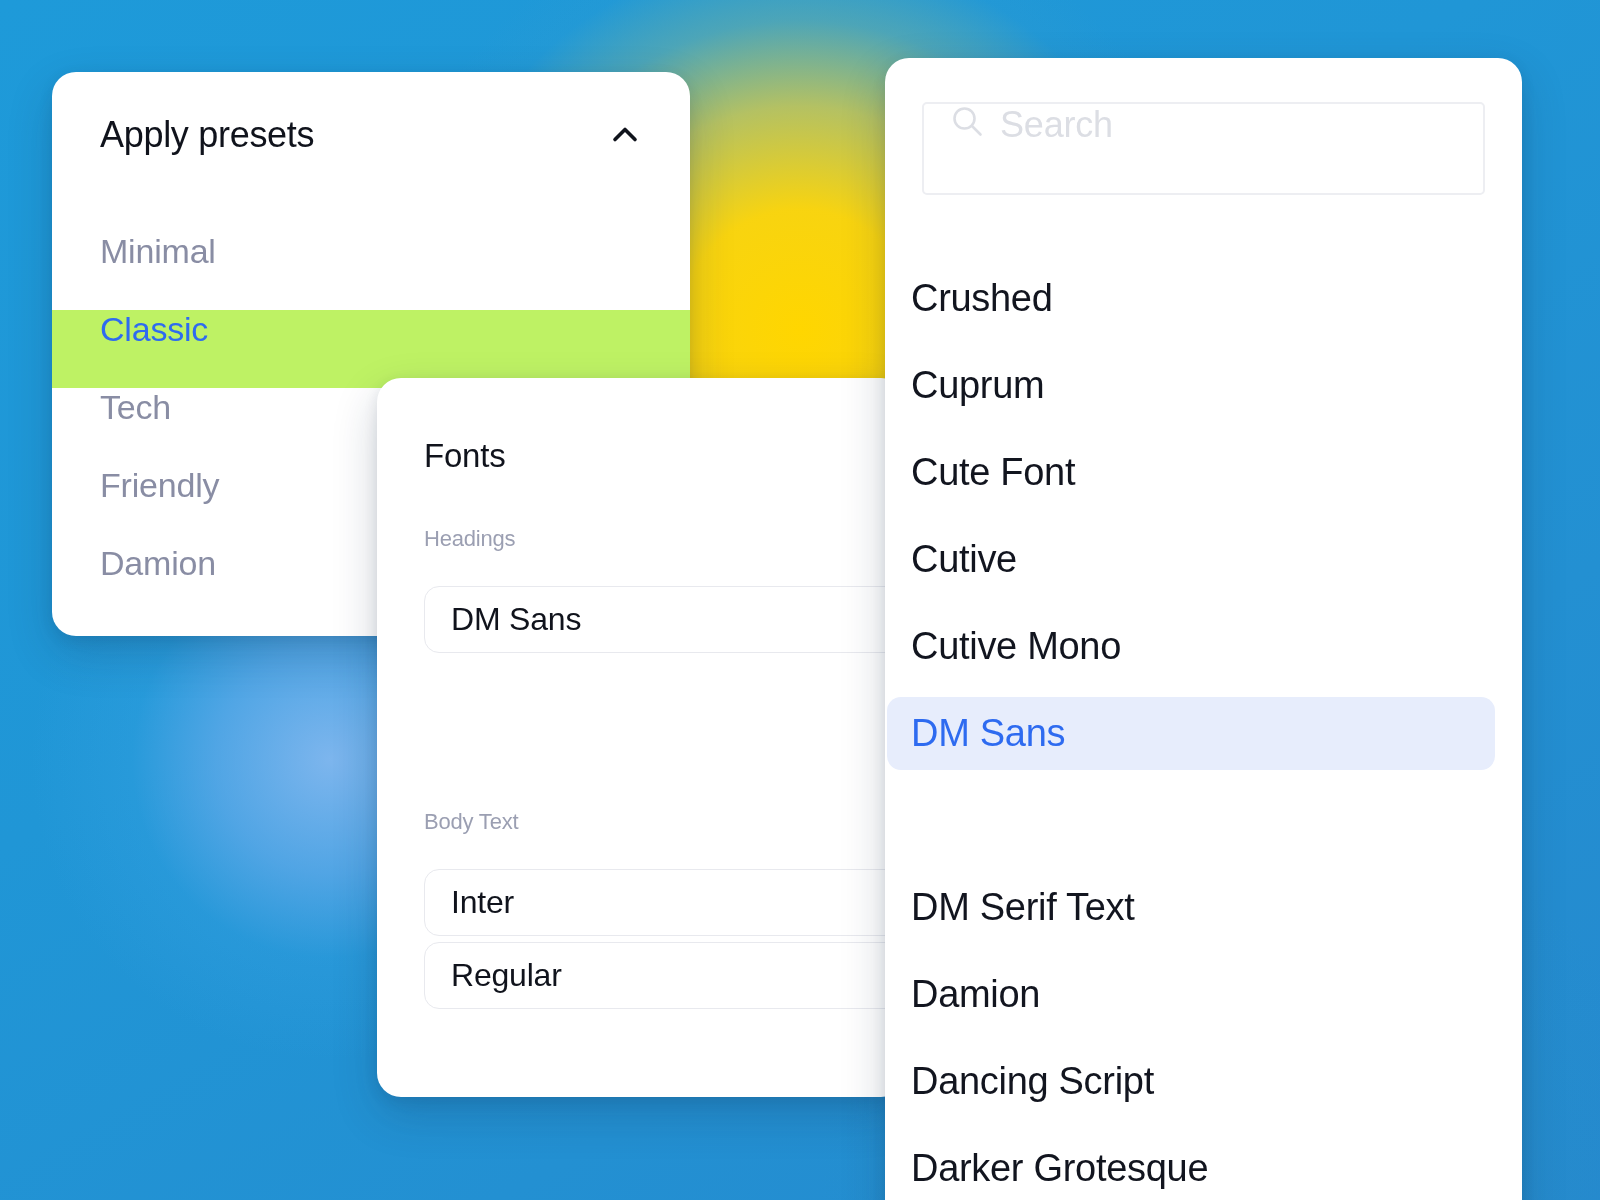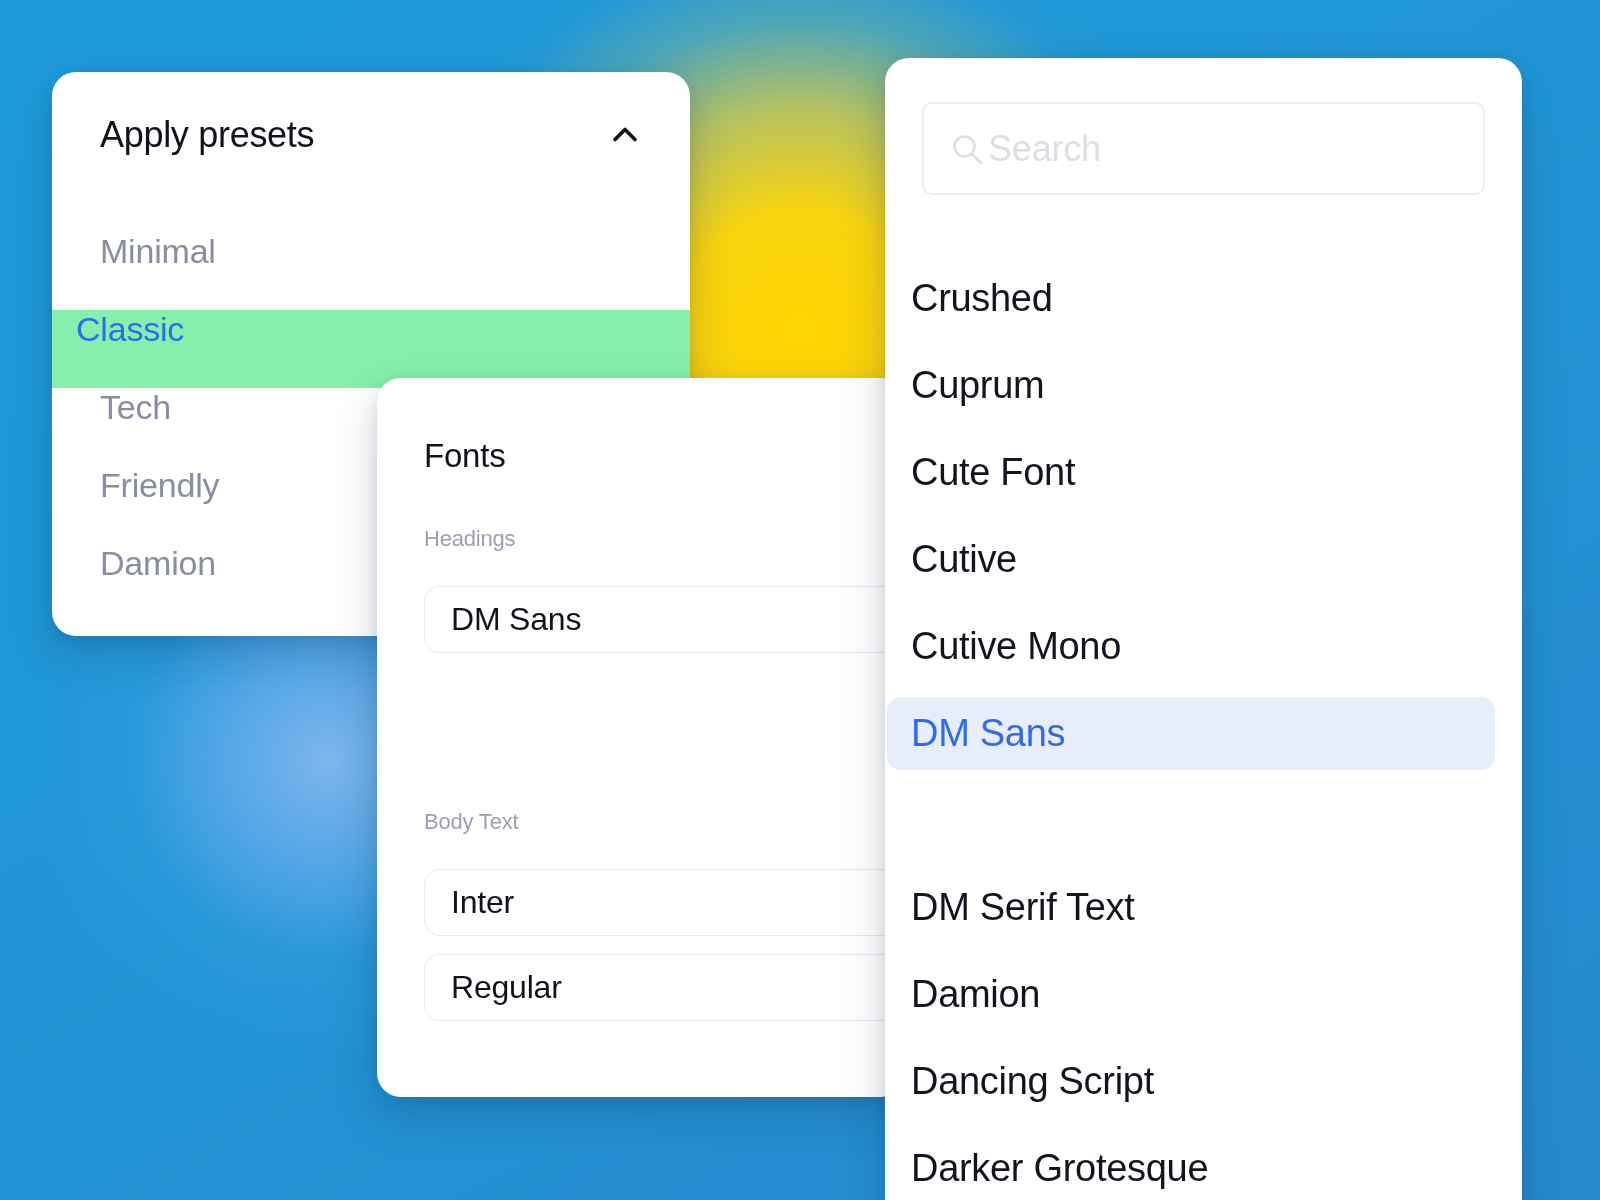--- a/index.html
+++ b/index.html
@@ -86,23 +86,22 @@
     width: 100%;
     height: 78px;
     display: flex;
     padding-left: 48px;
     box-sizing: border-box;
     font-size: 34px;
     color: #898DA4;
     letter-spacing: -0.2px;
   }
   .preset-item.selected {
-    background: #86efac;
+    background: #bef264;
     color: #2E6BF0;
-    padding-left: 24px;
   }
 
   
   #fonts-panel {
     left: 377px;
     top: 378px;
     width: 520px;
     height: 719px;
     overflow: hidden;
     z-index: 2;
@@ -138,44 +137,44 @@
     display: flex;
     align-items: center;
     padding-left: 26px;
     font-size: 32px;
     color: #10131C;
     letter-spacing: -0.2px;
   }
   #field-heading-family { top: 208px; }
   #field-heading-weight { top: 293px; }
   #field-body-family    { top: 491px; }
-  #field-body-weight    { top: 576px; text-align: center; }
+  #field-body-weight    { top: 564px; text-align: center; }
 
   
   #fontlist-panel {
     left: 885px;
     top: 58px;
     width: 637px;
     height: 1180px;
     overflow: hidden;
     z-index: 3;
   }
   #search-box {
     position: absolute;
     left: 37px;
     top: 44px;
     width: 563px;
     height: 93px;
     border: 2px solid #EDEEF2;
-    border-radius: 10px;
-    box-sizing: border-box;
-    display: flex;
-    align-items: center;
+    border-radius: 5px;
+    box-sizing: border-box;
+    display: flex;
+    align-items: flex-start;
     padding-left: 26px;
-    gap: 4px;
+    gap: 16px;
   }
   #search-icon {
     width: 34px;
     height: 34px;
     flex: 0 0 auto;
     display: flex;
     align-items: center;
     justify-content: center;
   }
   #search-placeholder {

